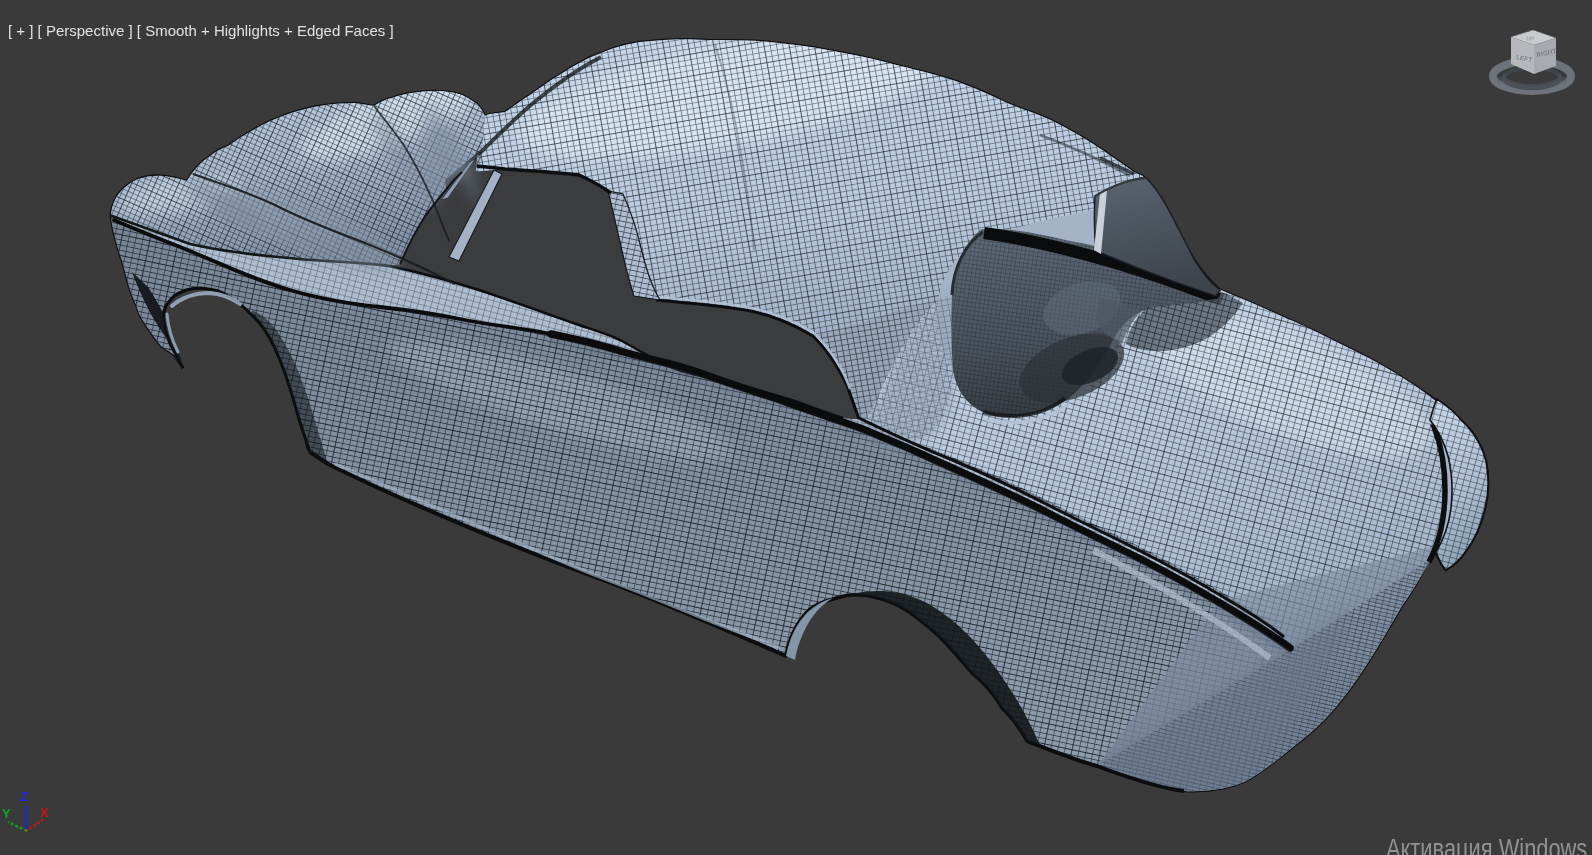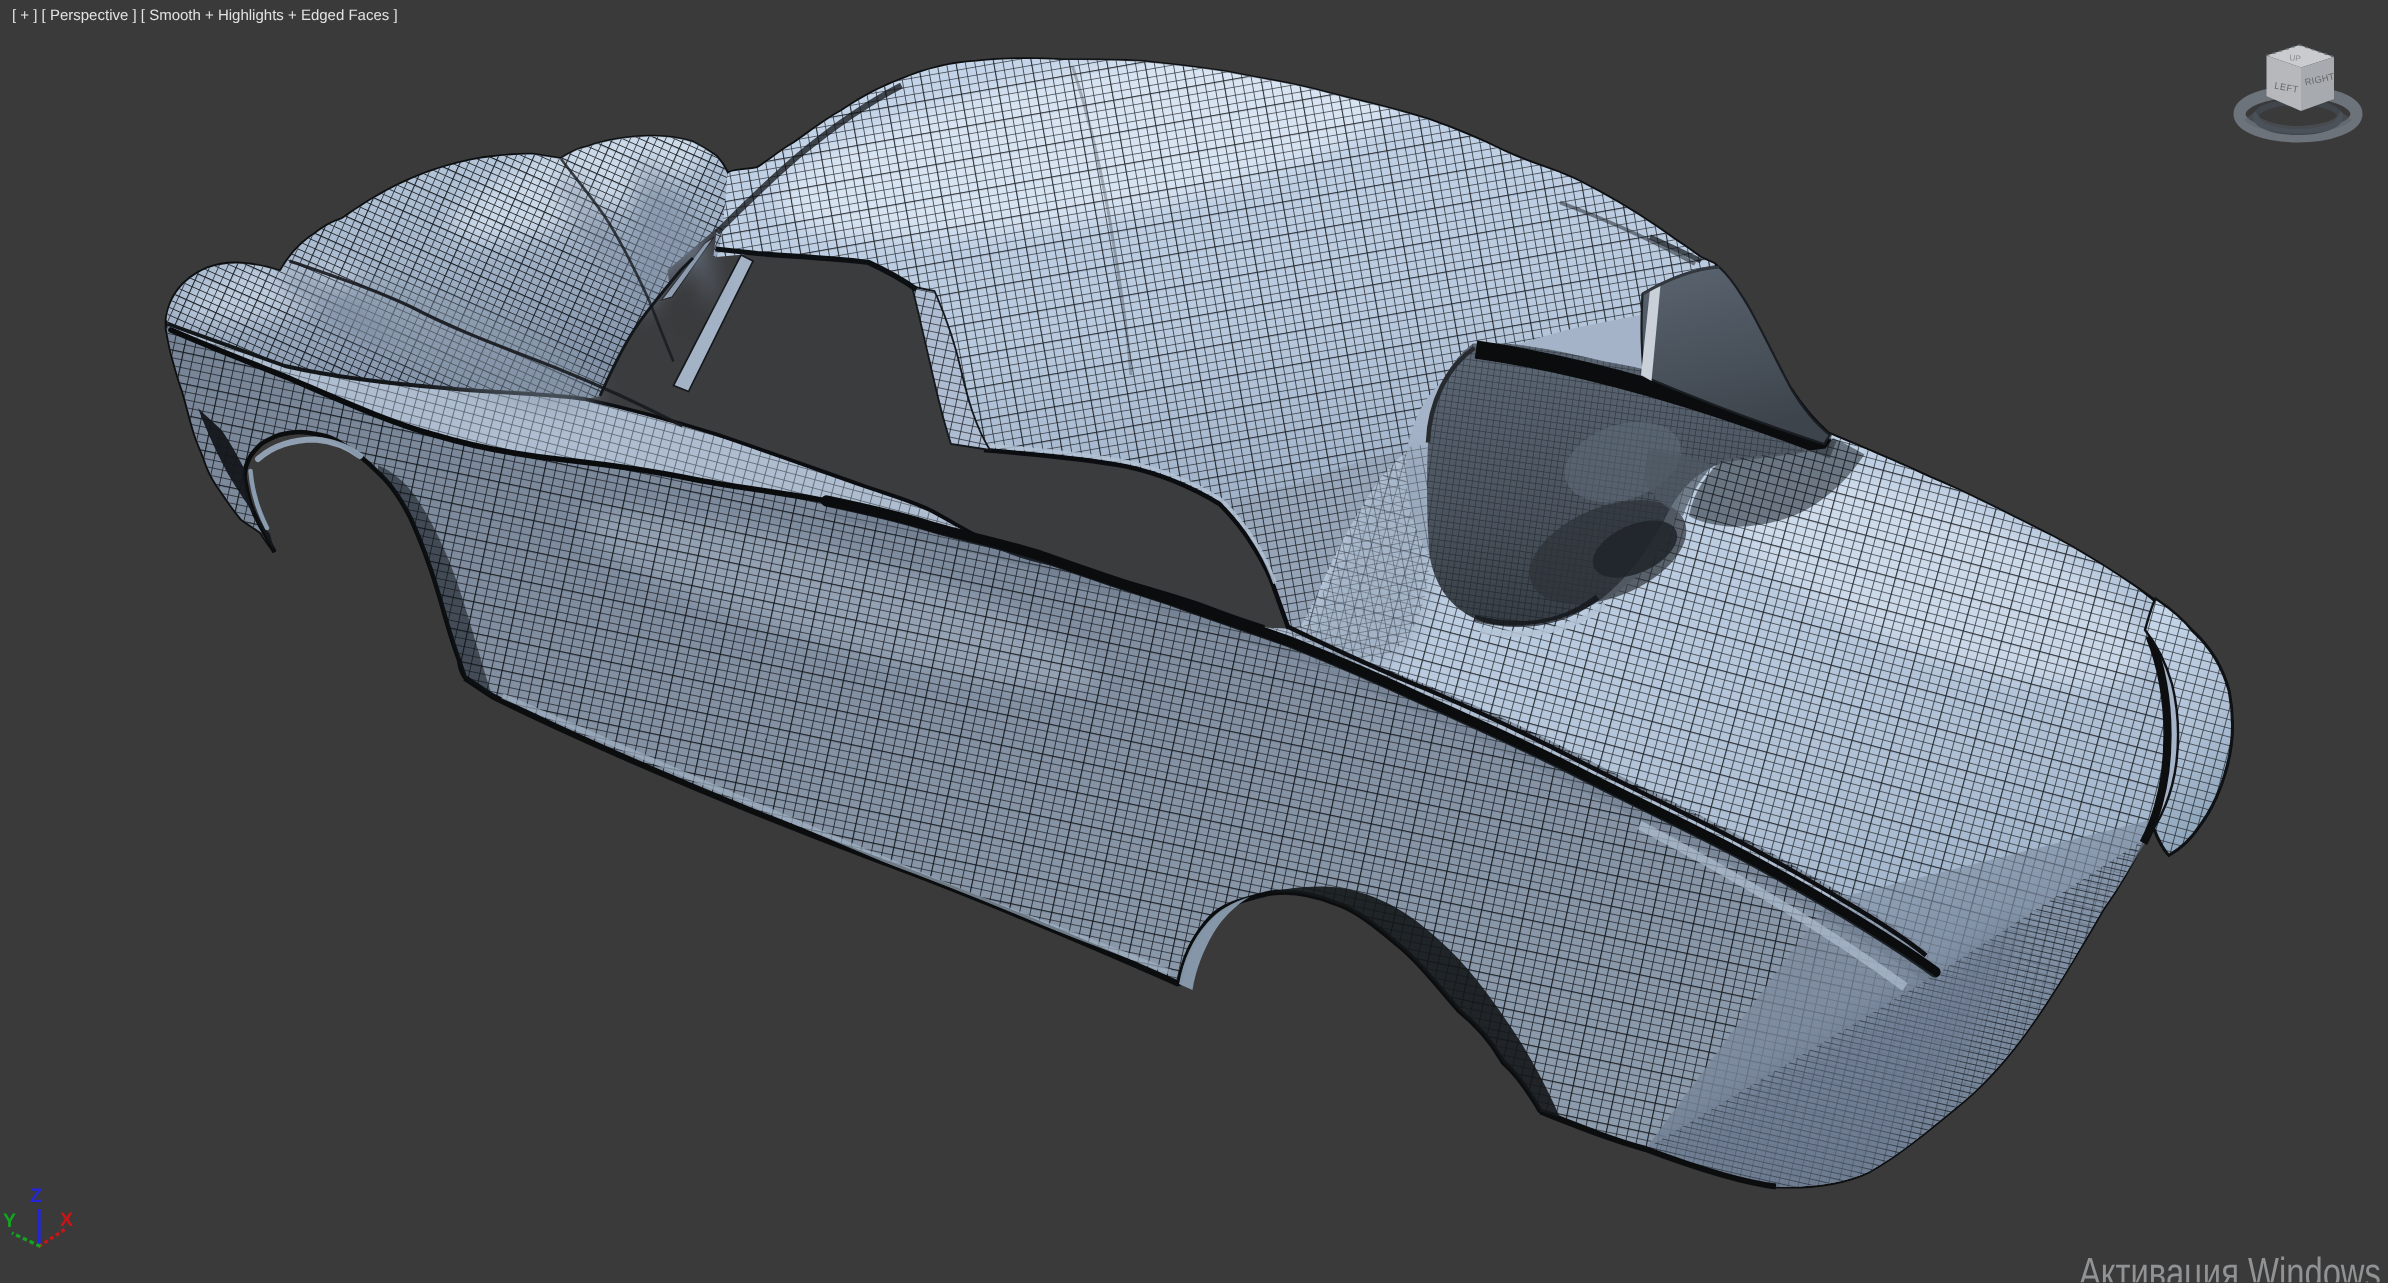--- a/index.html
+++ b/index.html
@@ -1,17 +1,17 @@
 <!DOCTYPE html>
 <html><head>
 <meta charset="utf-8">
 <style>
   html,body{margin:0;padding:0;background:#3a3a3a;overflow:hidden;}
   .vp{position:relative;width:1592px;height:855px;background:#3a3a3a;overflow:hidden;font-family:"Liberation Sans",sans-serif;}
-  .label{position:absolute;left:8px;top:5px;color:#e2e2e2;font-size:10px;white-space:nowrap;}
+  .label{position:absolute;left:8px;top:22px;color:#e2e2e2;font-size:15px;white-space:nowrap;}
   .wm{position:absolute;left:1386px;top:833px;color:#909294;font-size:28px;white-space:nowrap;transform:scaleX(0.78);transform-origin:0 0;}
 </style>
 </head>
 <body>
 <div class="vp">
 <svg width="1592" height="855" viewBox="0 0 1592 855">
 <defs>
   <linearGradient id="gBody" x1="0" y1="0" x2="0" y2="1">
     <stop offset="0" stop-color="#b9c8db"></stop>
     <stop offset="1" stop-color="#8593a7"></stop>

